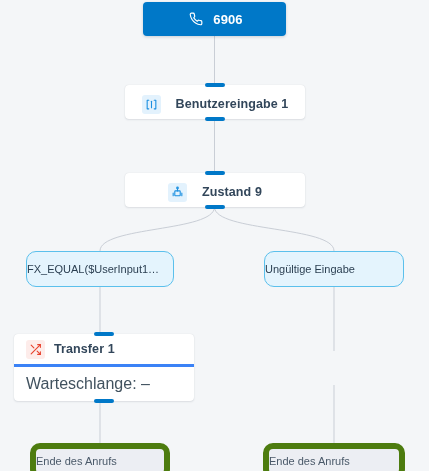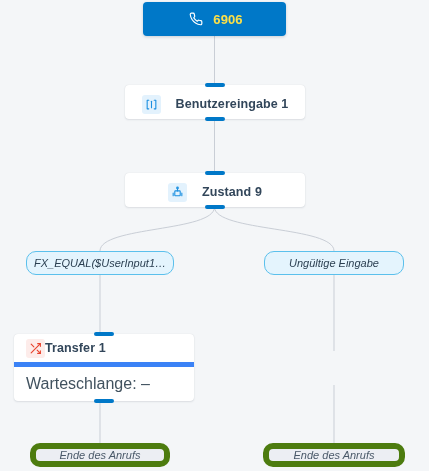--- a/index.html
+++ b/index.html
@@ -68,36 +68,37 @@
     height: 34px;
     background: #0078c8;
     border-radius: 4px;
     box-shadow: 0 1px 3px rgba(16,36,61,0.18);
     display: flex;
     align-items: center;
     justify-content: center;
     gap: 8px;
   }
   #node-start .node-title {
-    color: #fde047;
+    color: #ffffff;
     font-size: 13px;
     font-weight: bold;
   }
 
   #node-userinput { left: 125px; top: 85px;  width: 180px; height: 34px; }
   #node-state     { left: 125px; top: 173px; width: 180px; height: 34px; }
   #node-transfer  { left: 14px;  top: 334px; width: 180px; height: 67px; }
   #node-hangup    { left: 245px; top: 351px; width: 170px; height: 34px; }
 
   .transfer-head {
     height: 33px;
     display: flex;
     align-items: center;
+    gap: 9px;
     padding-left: 12px;
-    border-bottom: 5px solid #3b82f6;
+    border-bottom: 3px solid #3b82f6;
     box-sizing: border-box;
   }
   .transfer-body {
     height: 34px;
     display: flex;
     align-items: center;
     padding-left: 12px;
     box-sizing: border-box;
   }
   .transfer-body-text {
@@ -113,29 +114,28 @@
     border-radius: 2px;
     left: 50%;
     margin-left: -10px;
   }
   .port-top { top: -2px; }
   .port-bottom { bottom: -2px; }
 
   .pill {
     position: absolute;
     box-sizing: border-box;
-    height: 24px;
+    height: 36px;
     border-radius: 10px;
     display: flex;
     align-items: center;
-    justify-content: center;
+    justify-content: flex-start;
     font-size: 11px;
     white-space: nowrap;
     overflow: hidden;
-    font-style: italic;
   }
   .pill-branch {
     background: #e4f4fd;
     border: 1px solid #5bc0ec;
     color: #2b3f51;
   }
   .pill-end {
     background: #eceef3;
     border: 6px solid #4d7c0f;
     color: #4a5969;

